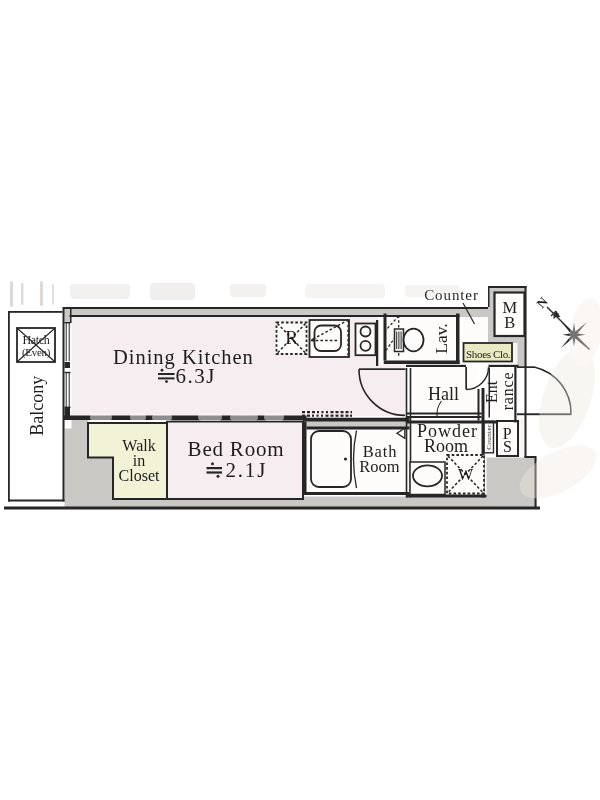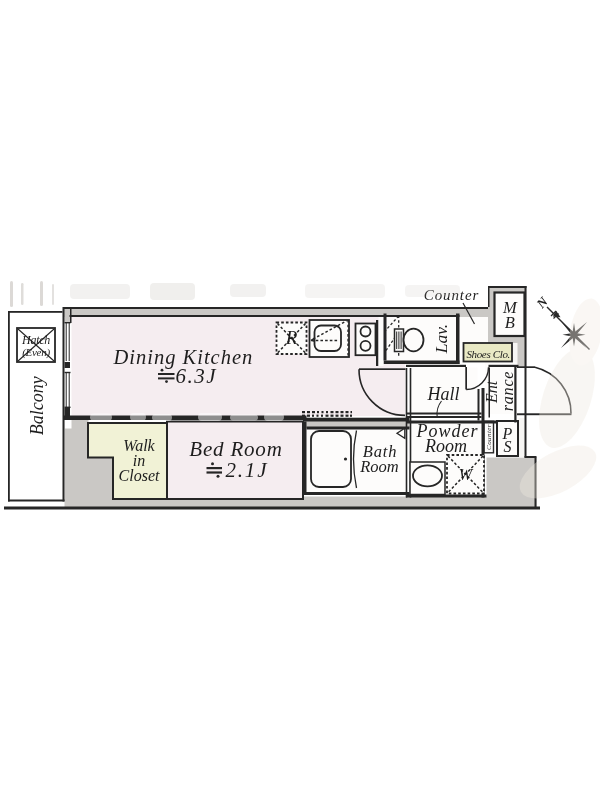--- a/index.html
+++ b/index.html
@@ -1,16 +1,16 @@
 <!DOCTYPE html>
 <html><head>
 <meta charset="utf-8">
 <style>
 html,body{margin:0;padding:0;background:#ffffff;}
-#page{position:relative;width:600px;height:800px;background:#ffffff;overflow:hidden;font-style:italic;}
+#page{position:relative;width:600px;height:800px;background:#ffffff;overflow:hidden;}
 text{font-family:"Liberation Serif",serif;fill:#1d1d1d;}
 .w{fill:#262626;}
 .gy{fill:#cac8c5;}
 .ln{stroke:#262626;fill:none;}
 .dsh{stroke:#262626;fill:none;stroke-dasharray:2.6 2.1;}
 </style>
 </head>
 <body>
 <div id="page">
 <svg width="600" height="800" viewBox="0 0 600 800" xmlns="http://www.w3.org/2000/svg">

